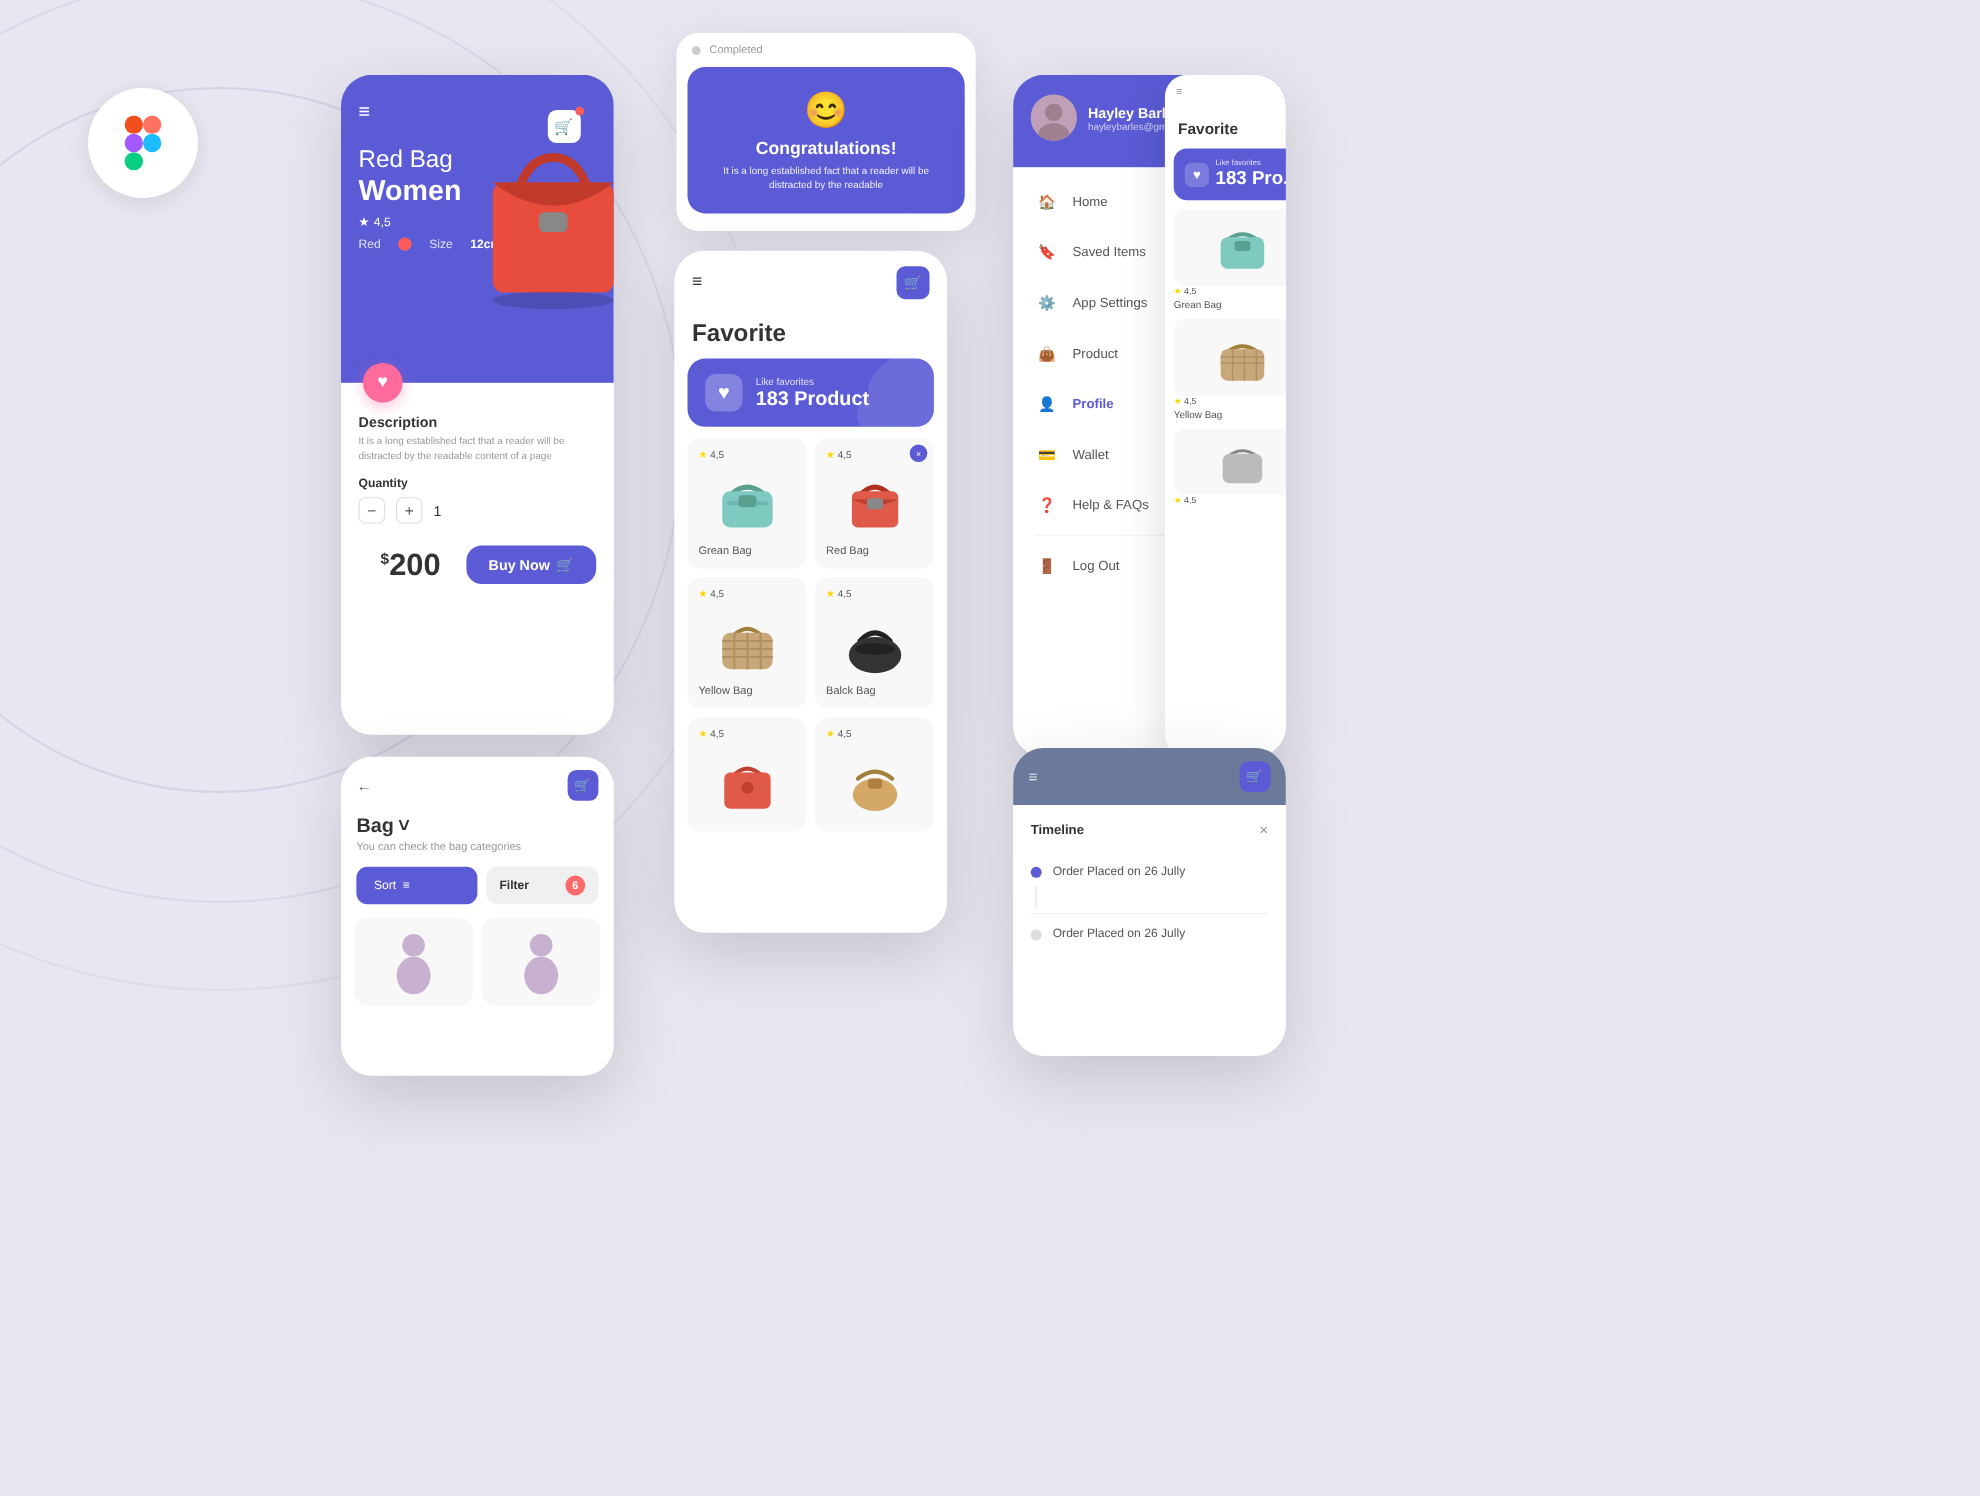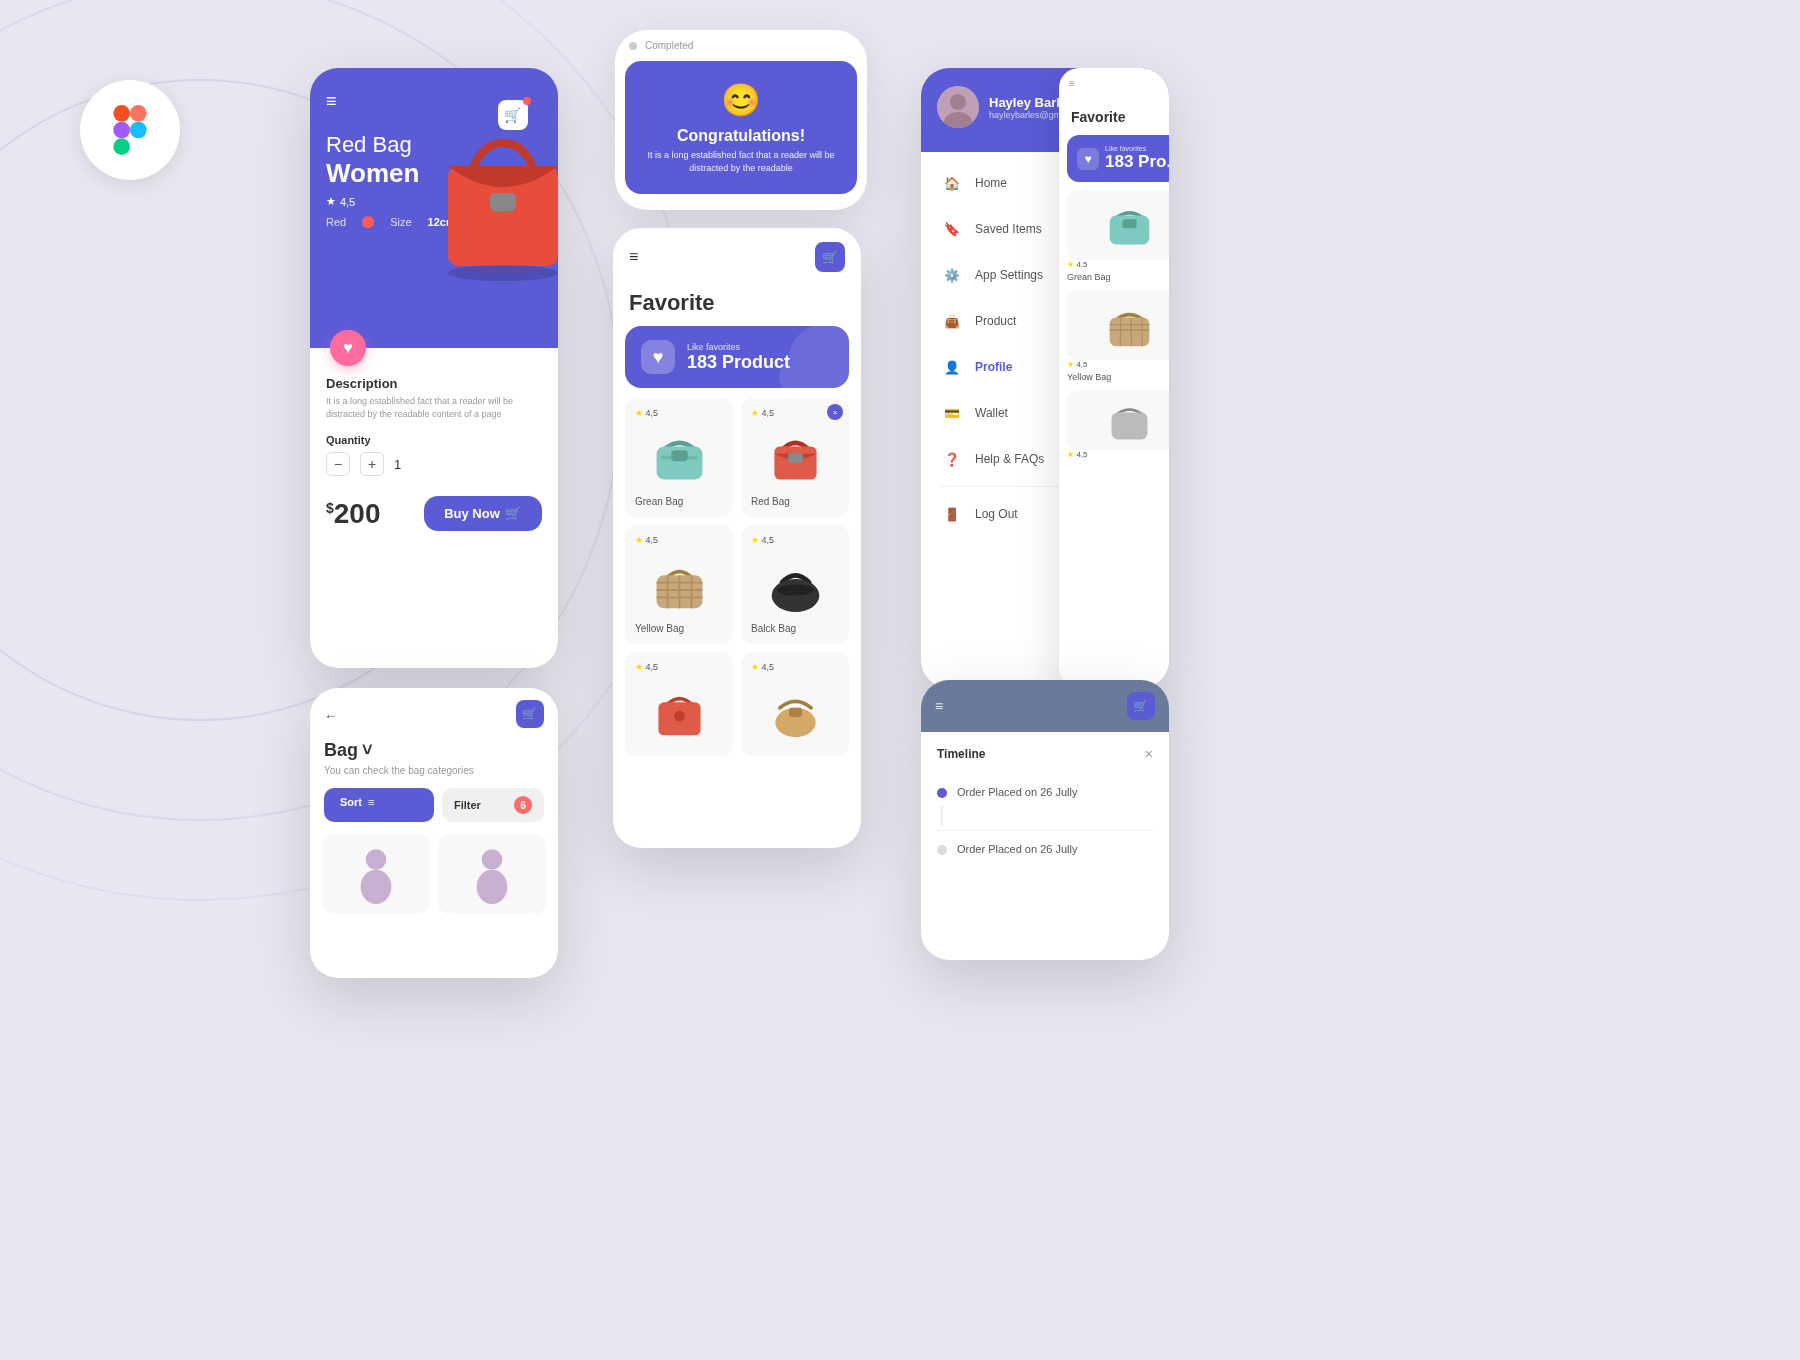--- a/index.html
+++ b/index.html
@@ -166,20 +166,21 @@
       font-size: 14px;
       color: #555;
       cursor: pointer;
     }
     .qty-val { font-size: 13px; color: #333; }
     .buy-row {
       display: flex;
       align-items: center;
       justify-content: space-between;
       margin-top: 20px;
+      margin-left: 20px;
     }
     .price { font-size: 28px; font-weight: 800; color: #333; }
     .price sup { font-size: 14px; font-weight: 600; vertical-align: super; }
     .buy-btn {
       background: #5b5bd6;
       color: white;
       border: none;
       border-radius: 14px;
       padding: 10px 20px;
       font-size: 13px;
@@ -188,23 +189,23 @@
       align-items: center;
       gap: 6px;
       cursor: pointer;
     }
 
     
     .congrats-card {
       position: absolute;
       left: 615px;
       top: 30px;
-      width: 252px;
+      width: 272px;
       background: white;
-      border-radius: 32px;
+      border-radius: 20px;
       padding: 0 0 16px;
       box-shadow: 0 10px 40px rgba(0,0,0,0.1);
       overflow: hidden;
     }
     .congrats-top {
       display: flex;
       align-items: center;
       gap: 8px;
       padding: 10px 14px;
       color: #999;
@@ -466,22 +467,23 @@
       gap: 8px;
       padding: 0 14px 12px;
     }
     .sort-btn {
       background: #5b5bd6;
       color: white;
       border: none;
       border-radius: 10px;
       padding: 8px 16px;
       font-size: 11px;
-      font-weight: 700;
-      display: flex;
+      font-weight: 400;
+      display: flex;
+      align-items: center;
       gap: 6px;
       cursor: pointer;
       flex: 1;
     }
     .filter-btn {
       background: #f0f0f0;
       color: #333;
       border: none;
       border-radius: 10px;
       padding: 8px 12px;

